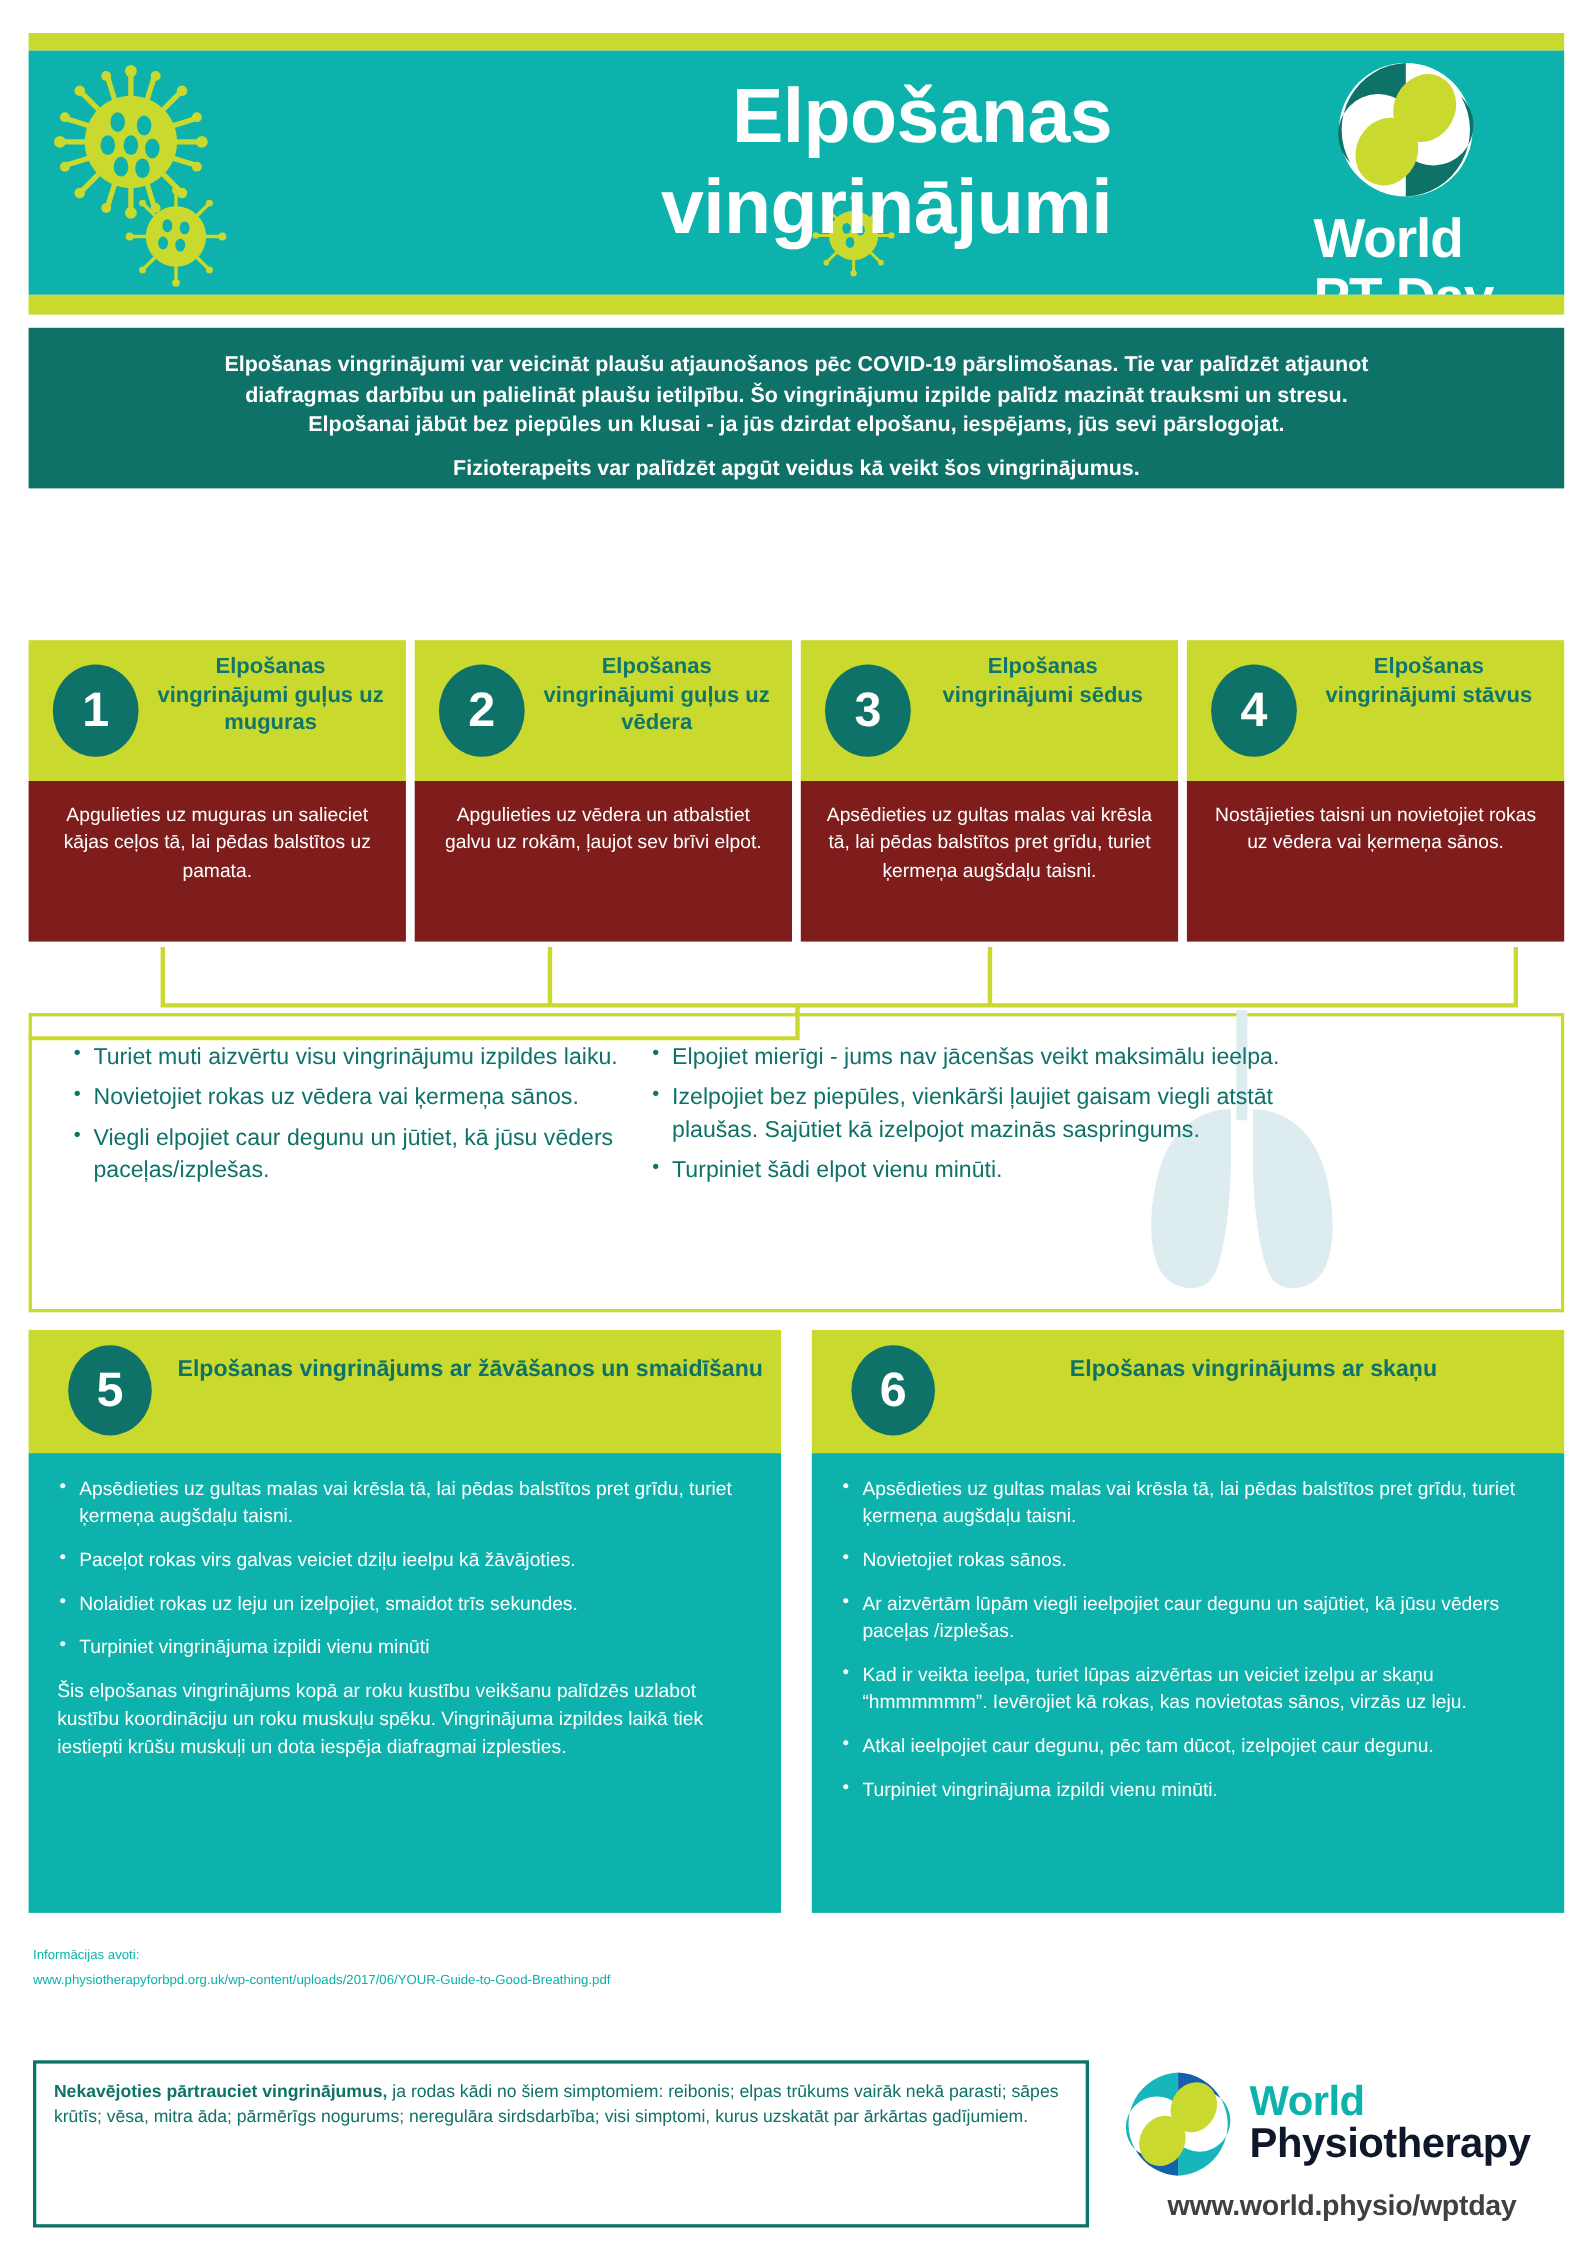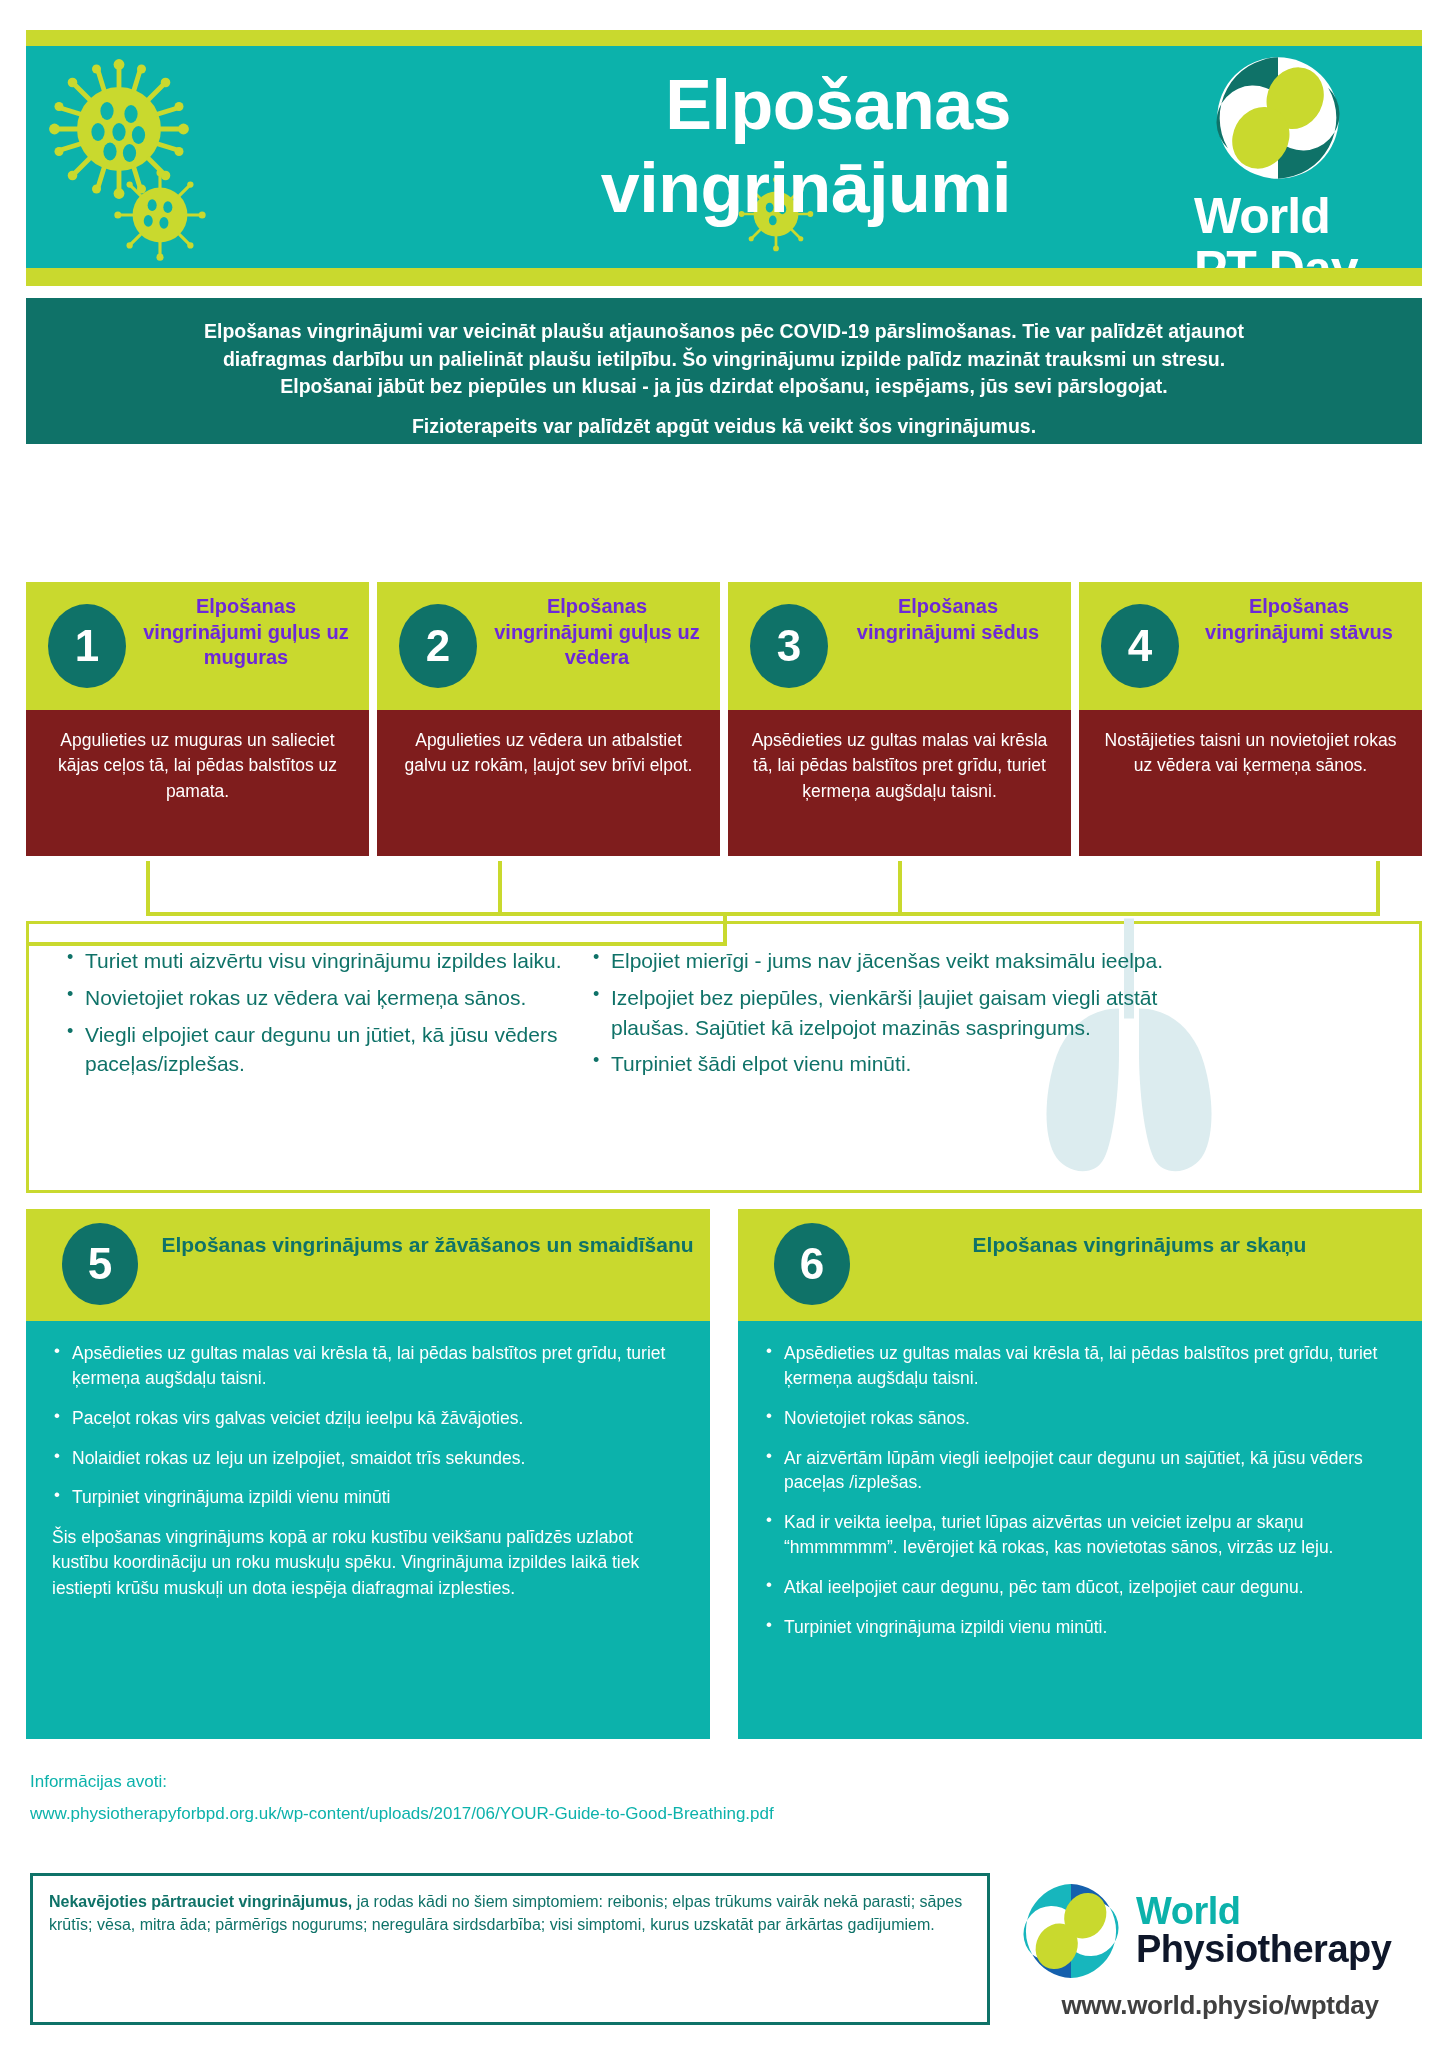--- a/index.html
+++ b/index.html
@@ -112,21 +112,21 @@
     font-weight: bold;
     display: flex;
     align-items: center;
     justify-content: center;
   }
   .card-title {
     position: absolute;
     left: 110px; top: 12px;
     width: 220px;
     text-align: center;
-    color: #6d28d9;
+    color: #0f766e;
     font-size: 20px;
     font-weight: bold;
     line-height: 1.28;
   }
   .card-body {
     background: #7f1d1d;
     color: #ffffff;
     font-size: 17.5px;
     line-height: 1.45;
     text-align: center;
@@ -221,21 +221,21 @@
     margin-top: 4px;
     font-size: 17.5px;
     line-height: 1.44;
   }
 
   
   .sources {
     position: absolute;
     left: 30px; top: 1766px;
     color: #0cb2ab;
-    font-size: 17px;
+    font-size: 12px;
     line-height: 1.9;
   }
 
   
   .disclaimer {
     position: absolute;
     left: 30px; top: 1873px;
     width: 960px; height: 152px;
     border: 3px solid #0f7268;
     color: #0f7268;

